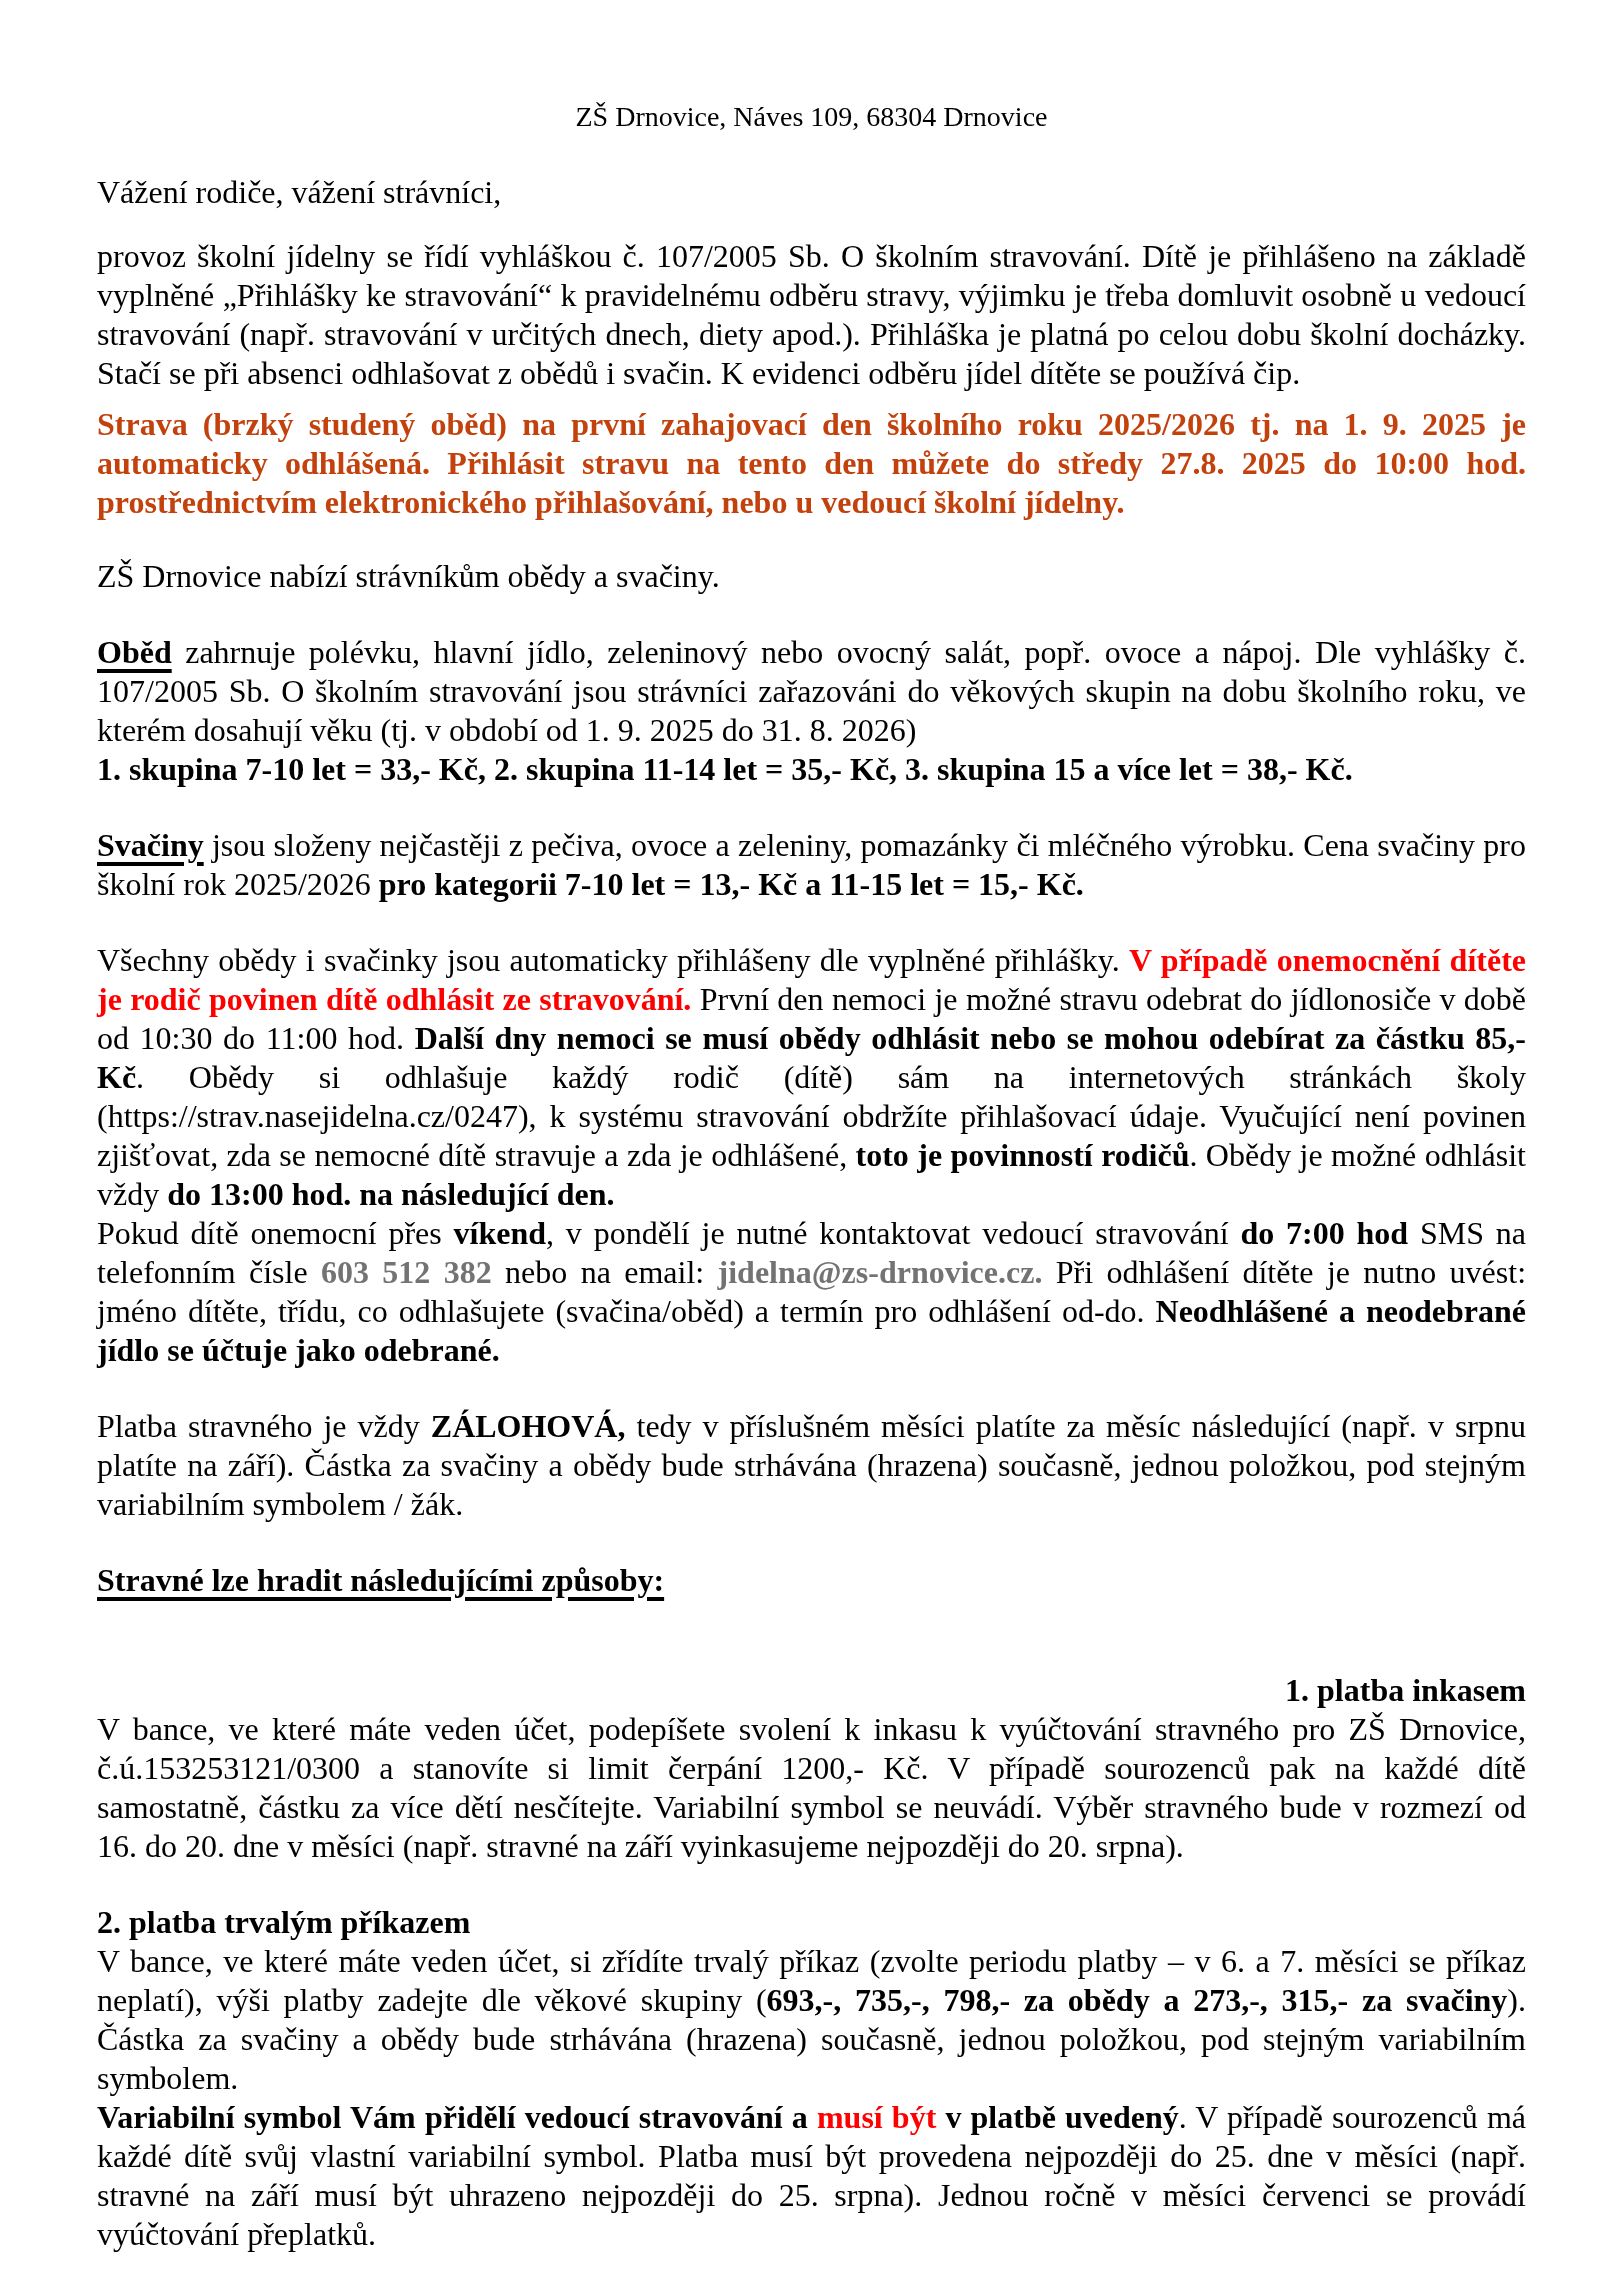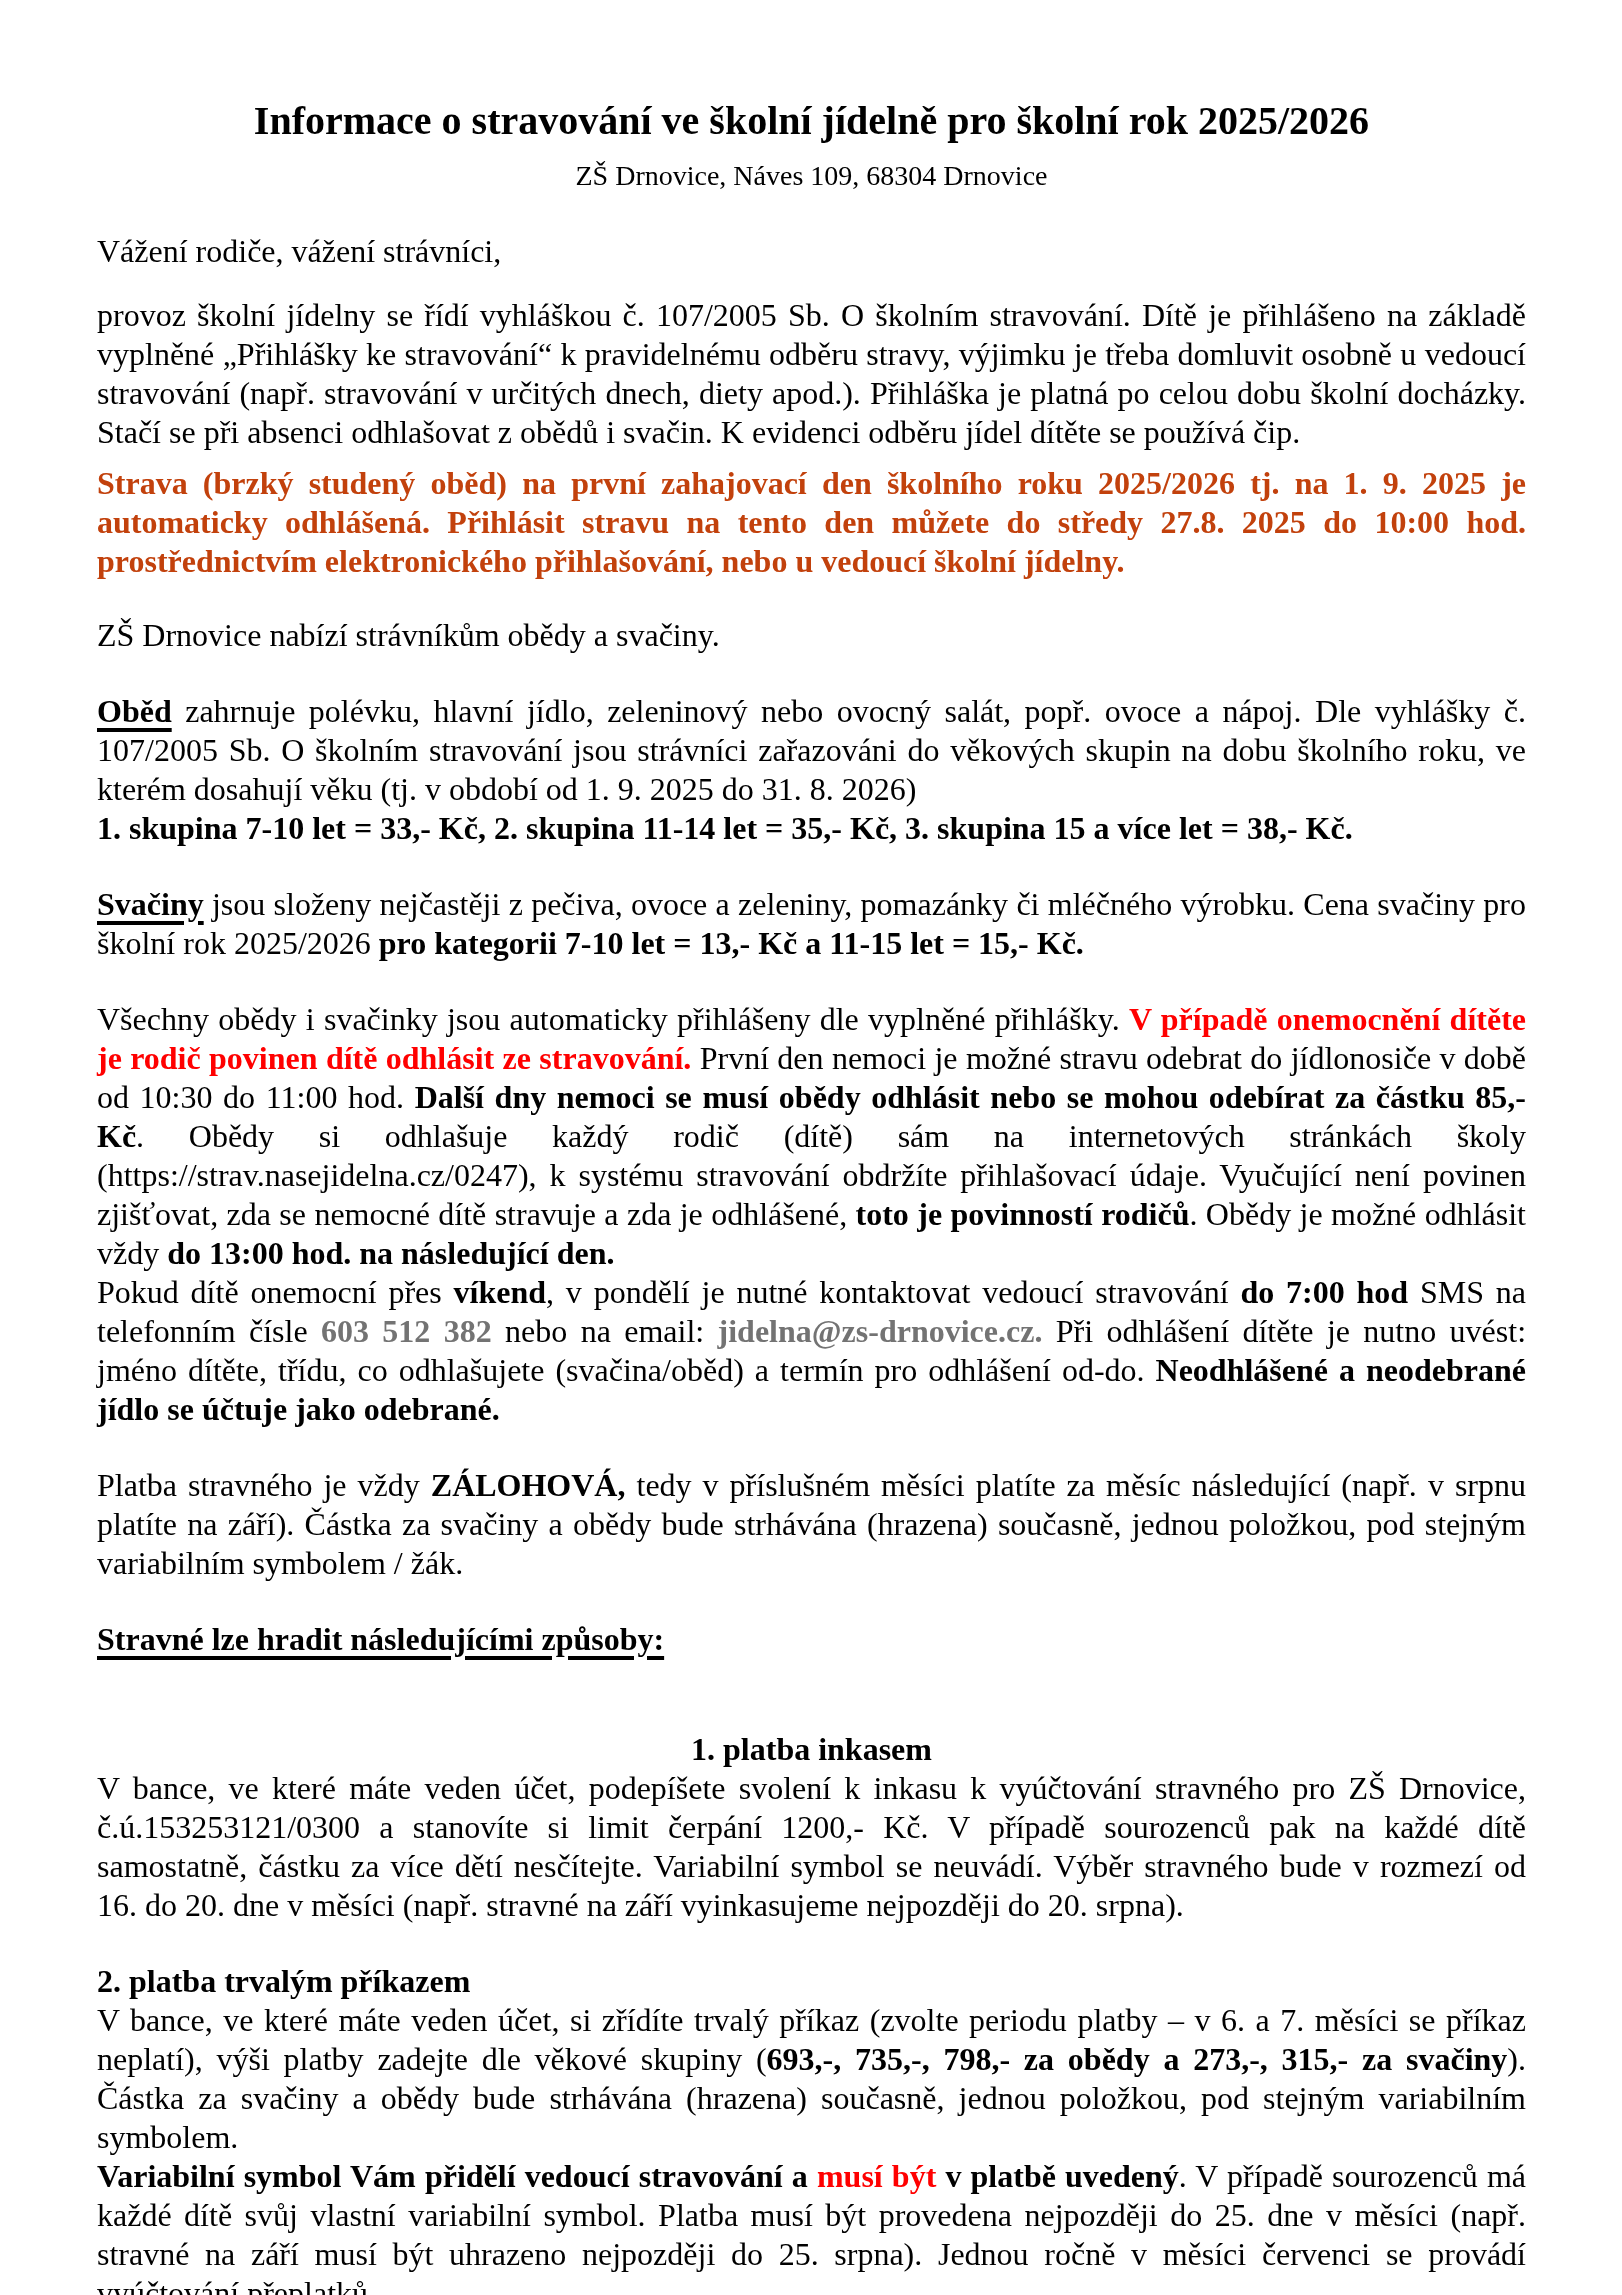--- a/index.html
+++ b/index.html
@@ -44,28 +44,27 @@
     text-decoration-thickness: 3.9px;
     text-underline-offset: 5.9px;
   }
 
   
   [data-name="salutation"]            { text-align: left; margin-bottom: 25px; }
   [data-name="paragraph-intro"]       { margin-bottom: 12px; }
   [data-name="red-notice"]            { color: #c2410c; font-weight: bold; margin-bottom: 35px; }
   [data-name="paragraph-offer"]       { text-align: left; margin-bottom: 37px; }
   [data-name="heading-payment-methods"] { text-align: left; margin-bottom: 71px; }
-  [data-name="subheading-inkaso"]       { text-align: center; margin-bottom: 0; }
+  [data-name="subheading-inkaso"]       { text-align: right; margin-bottom: 0; }
   [data-name="subheading-standing-order"] { text-align: left; margin-bottom: 0; }
 </style>
 </head>
 <body>
 
 <div class="page" data-name="document-page">
-  <div class="title" data-name="document-title">Informace o stravování ve školní jídelně pro školní rok 2025/2026</div>
   <div class="subtitle" data-name="document-subtitle">ZŠ Drnovice, Náves 109, 68304 Drnovice</div>
 
   <div data-name="document-body">
       <div class="para" data-name="salutation"><span data-name="text-run">Vážení rodiče, vážení strávníci,</span></div>
       <div class="para" data-name="paragraph-intro"><span data-name="text-run">provoz školní jídelny se řídí vyhláškou č. 107/2005 Sb. O školním stravování. Dítě je přihlášeno na základě vyplněné „Přihlášky ke stravování“ k pravidelnému odběru stravy, výjimku je třeba domluvit osobně u vedoucí stravování (např. stravování v určitých dnech, diety apod.). Přihláška je platná po celou dobu školní docházky. Stačí se při absenci odhlašovat z obědů i svačin. K evidenci odběru jídel dítěte se používá čip.</span></div>
       <div class="para" data-name="red-notice"><span data-name="text-run">Strava (brzký studený oběd) na první zahajovací den školního roku 2025/2026 tj. na 1. 9. 2025 je automaticky odhlášená. Přihlásit stravu na tento den můžete do středy 27.8. 2025 do 10:00 hod. prostřednictvím elektronického přihlašování, nebo u vedoucí školní jídelny.</span></div>
       <div class="para" data-name="paragraph-offer"><span data-name="text-run">ZŠ Drnovice nabízí strávníkům obědy a svačiny.</span></div>
       <div class="para" data-name="paragraph-lunch"><span class="b u" data-name="text-run">Oběd</span><span data-name="text-run"> zahrnuje polévku, hlavní jídlo, zeleninový nebo ovocný salát, popř. ovoce a nápoj. Dle vyhlášky č. 107/2005 Sb. O školním stravování jsou strávníci zařazováni do věkových skupin na dobu školního roku, ve kterém dosahují věku (tj. v období od 1. 9. 2025 do 31. 8. 2026)</span><br><span class="b" data-name="text-run">1. skupina 7-10 let = 33,- Kč, 2. skupina 11-14 let = 35,- Kč, 3. skupina 15 a více let = 38,- Kč.</span></div>
       <div class="para" data-name="paragraph-snacks"><span class="b u" data-name="text-run">Svačiny</span><span data-name="text-run"> jsou složeny nejčastěji z pečiva, ovoce a zeleniny, pomazánky či mléčného výrobku. Cena svačiny pro školní rok 2025/2026 </span><span class="b" data-name="text-run">pro kategorii 7-10 let = 13,- Kč a 11-15 let = 15,- Kč.</span></div>
       <div class="para" data-name="paragraph-cancellation"><span data-name="text-run">Všechny obědy i svačinky jsou automaticky přihlášeny dle vyplněné přihlášky. </span><span class="b c-red" data-name="text-run">V případě onemocnění dítěte je rodič povinen dítě odhlásit ze stravování.</span><span data-name="text-run"> První den nemoci je možné stravu odebrat do jídlonosiče v době od 10:30 do 11:00 hod. </span><span class="b" data-name="text-run">Další dny nemoci se musí obědy odhlásit nebo se mohou odebírat za částku 85,- Kč</span><span data-name="text-run">. Obědy si odhlašuje každý rodič (dítě) sám na internetových stránkách školy (https://strav.nasejidelna.cz/0247), k systému stravování obdržíte přihlašovací údaje. Vyučující není povinen zjišťovat, zda se nemocné dítě stravuje a zda je odhlášené, </span><span class="b" data-name="text-run">toto je povinností rodičů</span><span data-name="text-run">. Obědy je možné odhlásit vždy </span><span class="b" data-name="text-run">do 13:00 hod. na následující den.</span><br><span data-name="text-run">Pokud dítě onemocní přes </span><span class="b" data-name="text-run">víkend</span><span data-name="text-run">, v pondělí je nutné kontaktovat vedoucí stravování </span><span class="b" data-name="text-run">do 7:00 hod</span><span data-name="text-run"> SMS na telefonním čísle </span><span class="b c-blue" data-name="phone-link">603 512 382</span><span data-name="text-run"> nebo na email: </span><span class="b c-blue" data-name="email-link">jidelna@zs-drnovice.cz.</span><span data-name="text-run"> Při odhlášení dítěte je nutno uvést: jméno dítěte, třídu, co odhlašujete (svačina/oběd) a termín pro odhlášení od-do. </span><span class="b" data-name="text-run">Neodhlášené a neodebrané jídlo se účtuje jako odebrané.</span></div>

